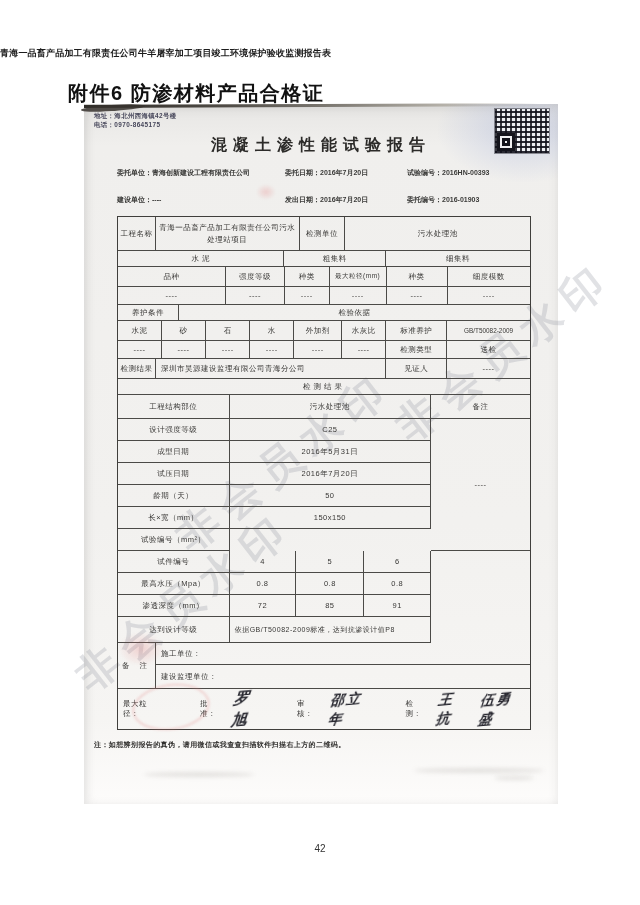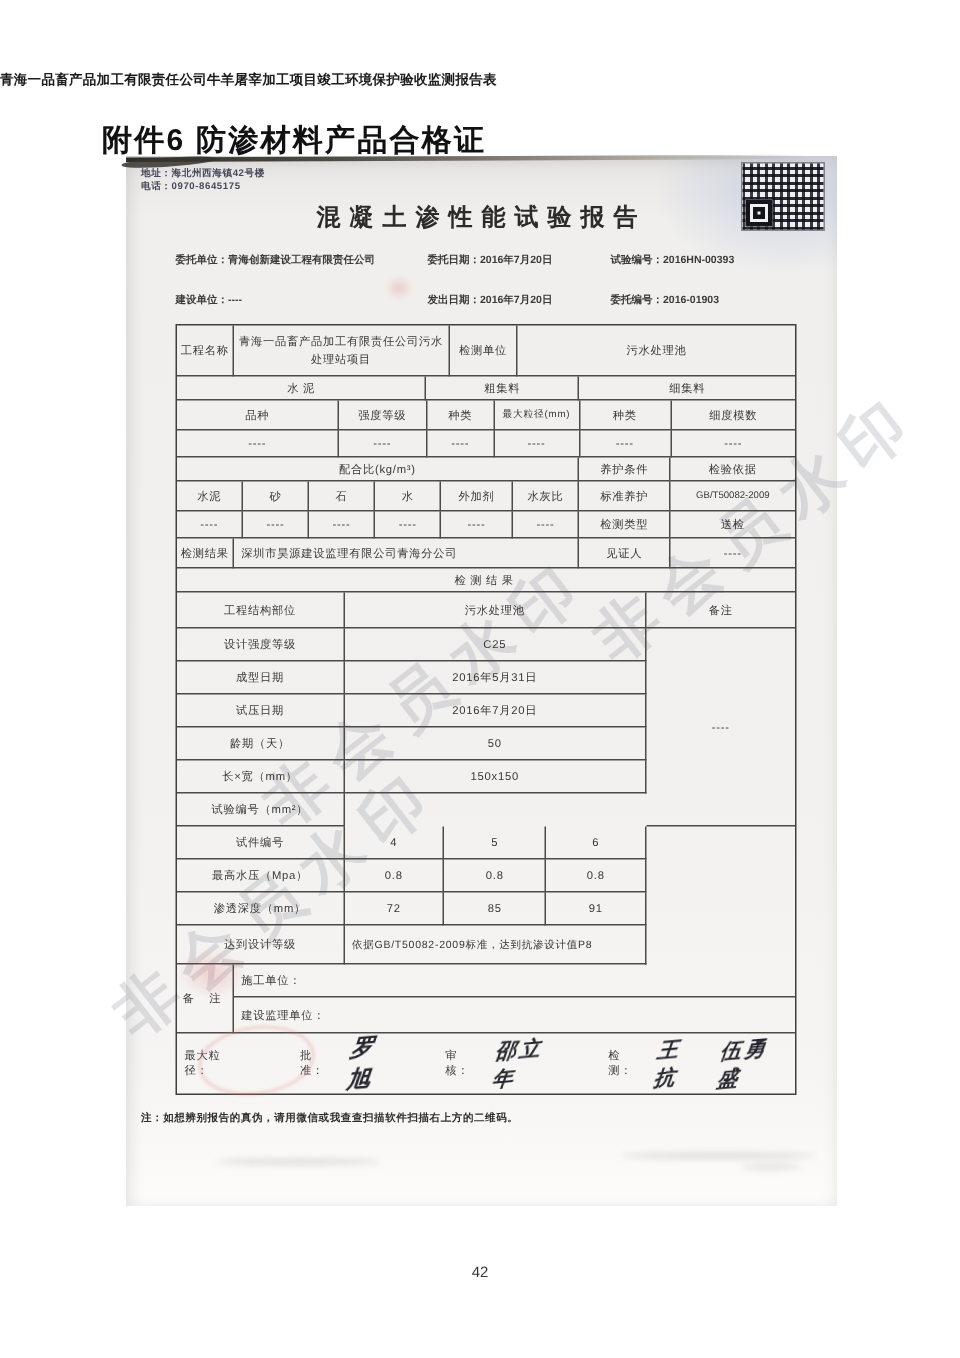--- a/index.html
+++ b/index.html
@@ -125,21 +125,20 @@
       <div class="tr" style="height:18px">
         <div class="c" style="width:26.2%">----</div>
         <div class="c" style="width:14.3%">----</div>
         <div class="c" style="width:10.9%">----</div>
         <div class="c" style="width:13.8%">----</div>
         <div class="c" style="width:14.8%">----</div>
         <div class="c nr" style="flex:1">----</div>
       </div>
 
       <div class="tr" style="height:16px">
-        <div class="c" style="width:65.1%">配合比(kg/m³)</div>
         <div class="c" style="width:14.8%">养护条件</div>
         <div class="c nr" style="flex:1">检验依据</div>
       </div>
       <div class="tr" style="height:20px">
         <div class="c" style="width:10.7%">水泥</div>
         <div class="c" style="width:10.7%">砂</div>
         <div class="c" style="width:10.7%">石</div>
         <div class="c" style="width:10.7%">水</div>
         <div class="c" style="width:11.6%">外加剂</div>
         <div class="c" style="width:10.7%">水灰比</div>

